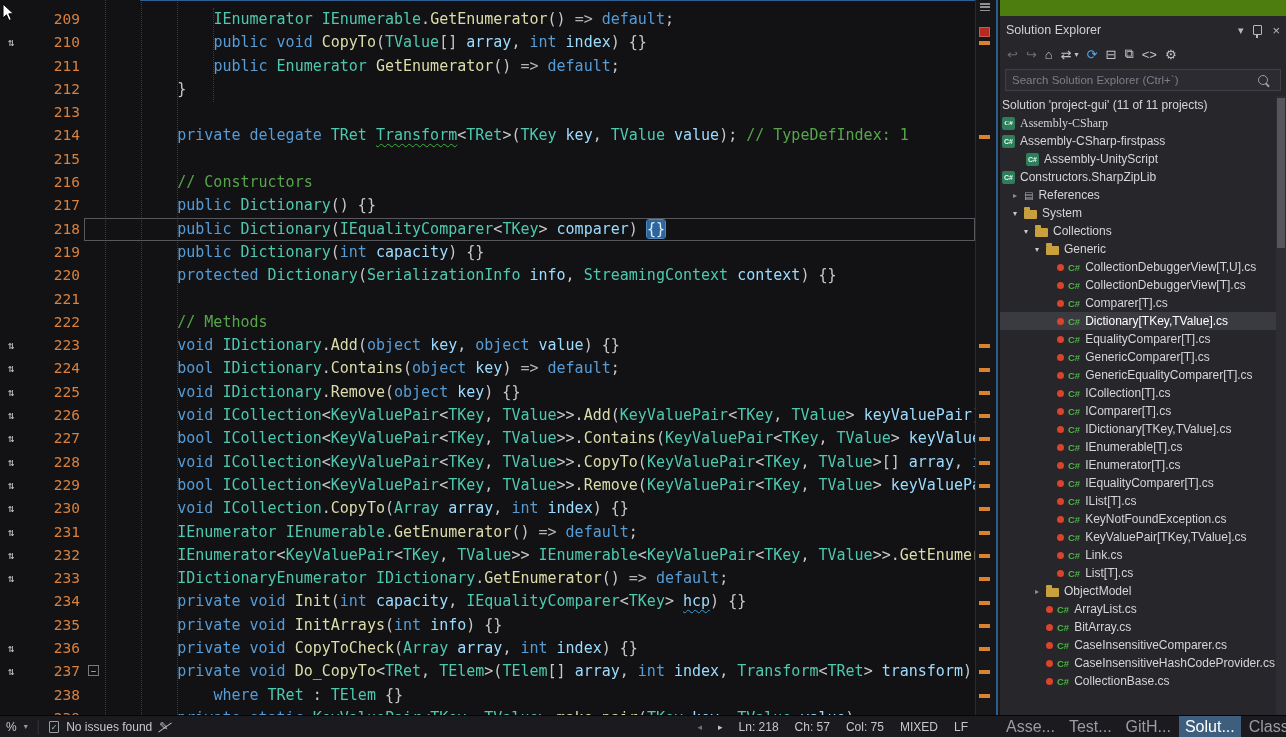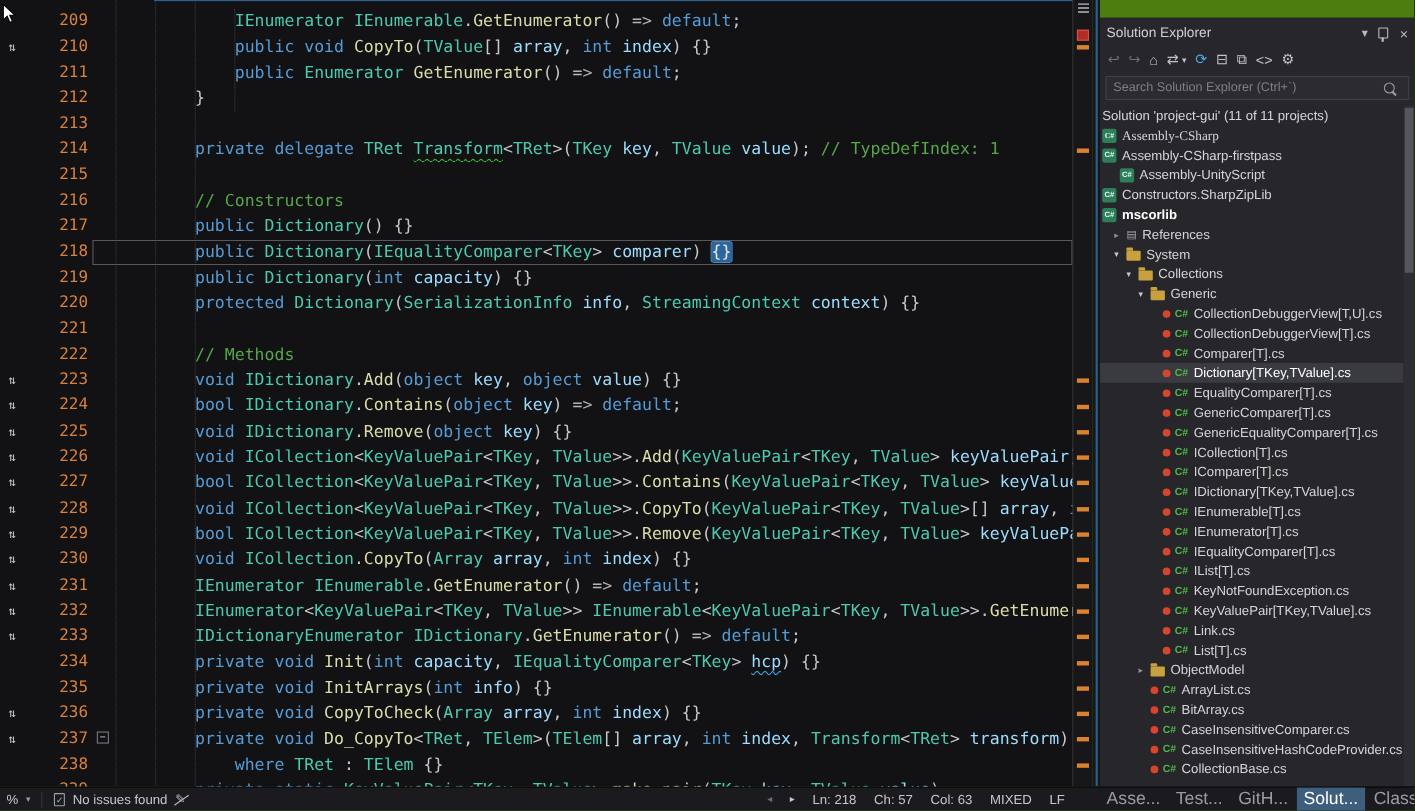--- a/index.html
+++ b/index.html
@@ -367,31 +367,27 @@
           <span class="tlabel">Solution 'project-gui' (11 of 11 projects)</span>
         </div>
         <div class="trow" style="padding-left: 2px; font-family: Liberation Serif, serif;">
           <div class="prj-ic">C#</div>
           <span class="tlabel">Assembly-CSharp</span>
         </div>
         <div class="trow" style="padding-left: 2px;">
           <div class="prj-ic">C#</div>
           <span class="tlabel">Assembly-CSharp-firstpass</span>
         </div>
-        <div class="trow" style="padding-left: 18px;">
+        <div class="trow" style="padding-left: 2px; margin-left: 24px;">
           <div class="prj-ic">C#</div>
           <span class="tlabel">Assembly-UnityScript</span>
         </div>
         <div class="trow" style="padding-left: 2px;">
           <div class="prj-ic">C#</div>
           <span class="tlabel">Constructors.SharpZipLib</span>
-        </div>
-        <div class="trow" style="padding-left: 2px;">
-          <div class="prj-ic">C#</div>
-          <span class="tlabel bold">mscorlib</span>
         </div>
         <div class="trow" style="padding-left: 13px;">
           <span class="arw col">▸</span>
           <span class="ref-ic">▤</span>
           <span class="tlabel">References</span>
         </div>
         <div class="trow" style="padding-left: 13px;">
           <span class="arw">▾</span>
           <div class="fol-ic"></div>
           <span class="tlabel">System</span>
@@ -565,21 +561,21 @@
       <span class="bb-sep">│</span>
       <span class="docchk">✓</span>
       <span>No issues found</span>
       <span class="pen">✎</span>
     </div>
     <div class="bb-right">
       <span class="navarw" style="color:#6E6E74;">◂</span>
       <span class="navarw">▸</span>
       <span>Ln: 218</span>
       <span>Ch: 57</span>
-      <span>Col: 63</span>
+      <span>Col: 75</span>
       <span>MIXED</span>
       <span>LF</span>
     </div>
     <div class="bb-tabs" id="bb-tabs">
         <div class="ptab">Asse...</div>
         <div class="ptab">Test...</div>
         <div class="ptab">GitH...</div>
         <div class="ptab active">Solut...</div>
         <div class="ptab">Class...</div>
         <div class="ptab">Tea...</div>

